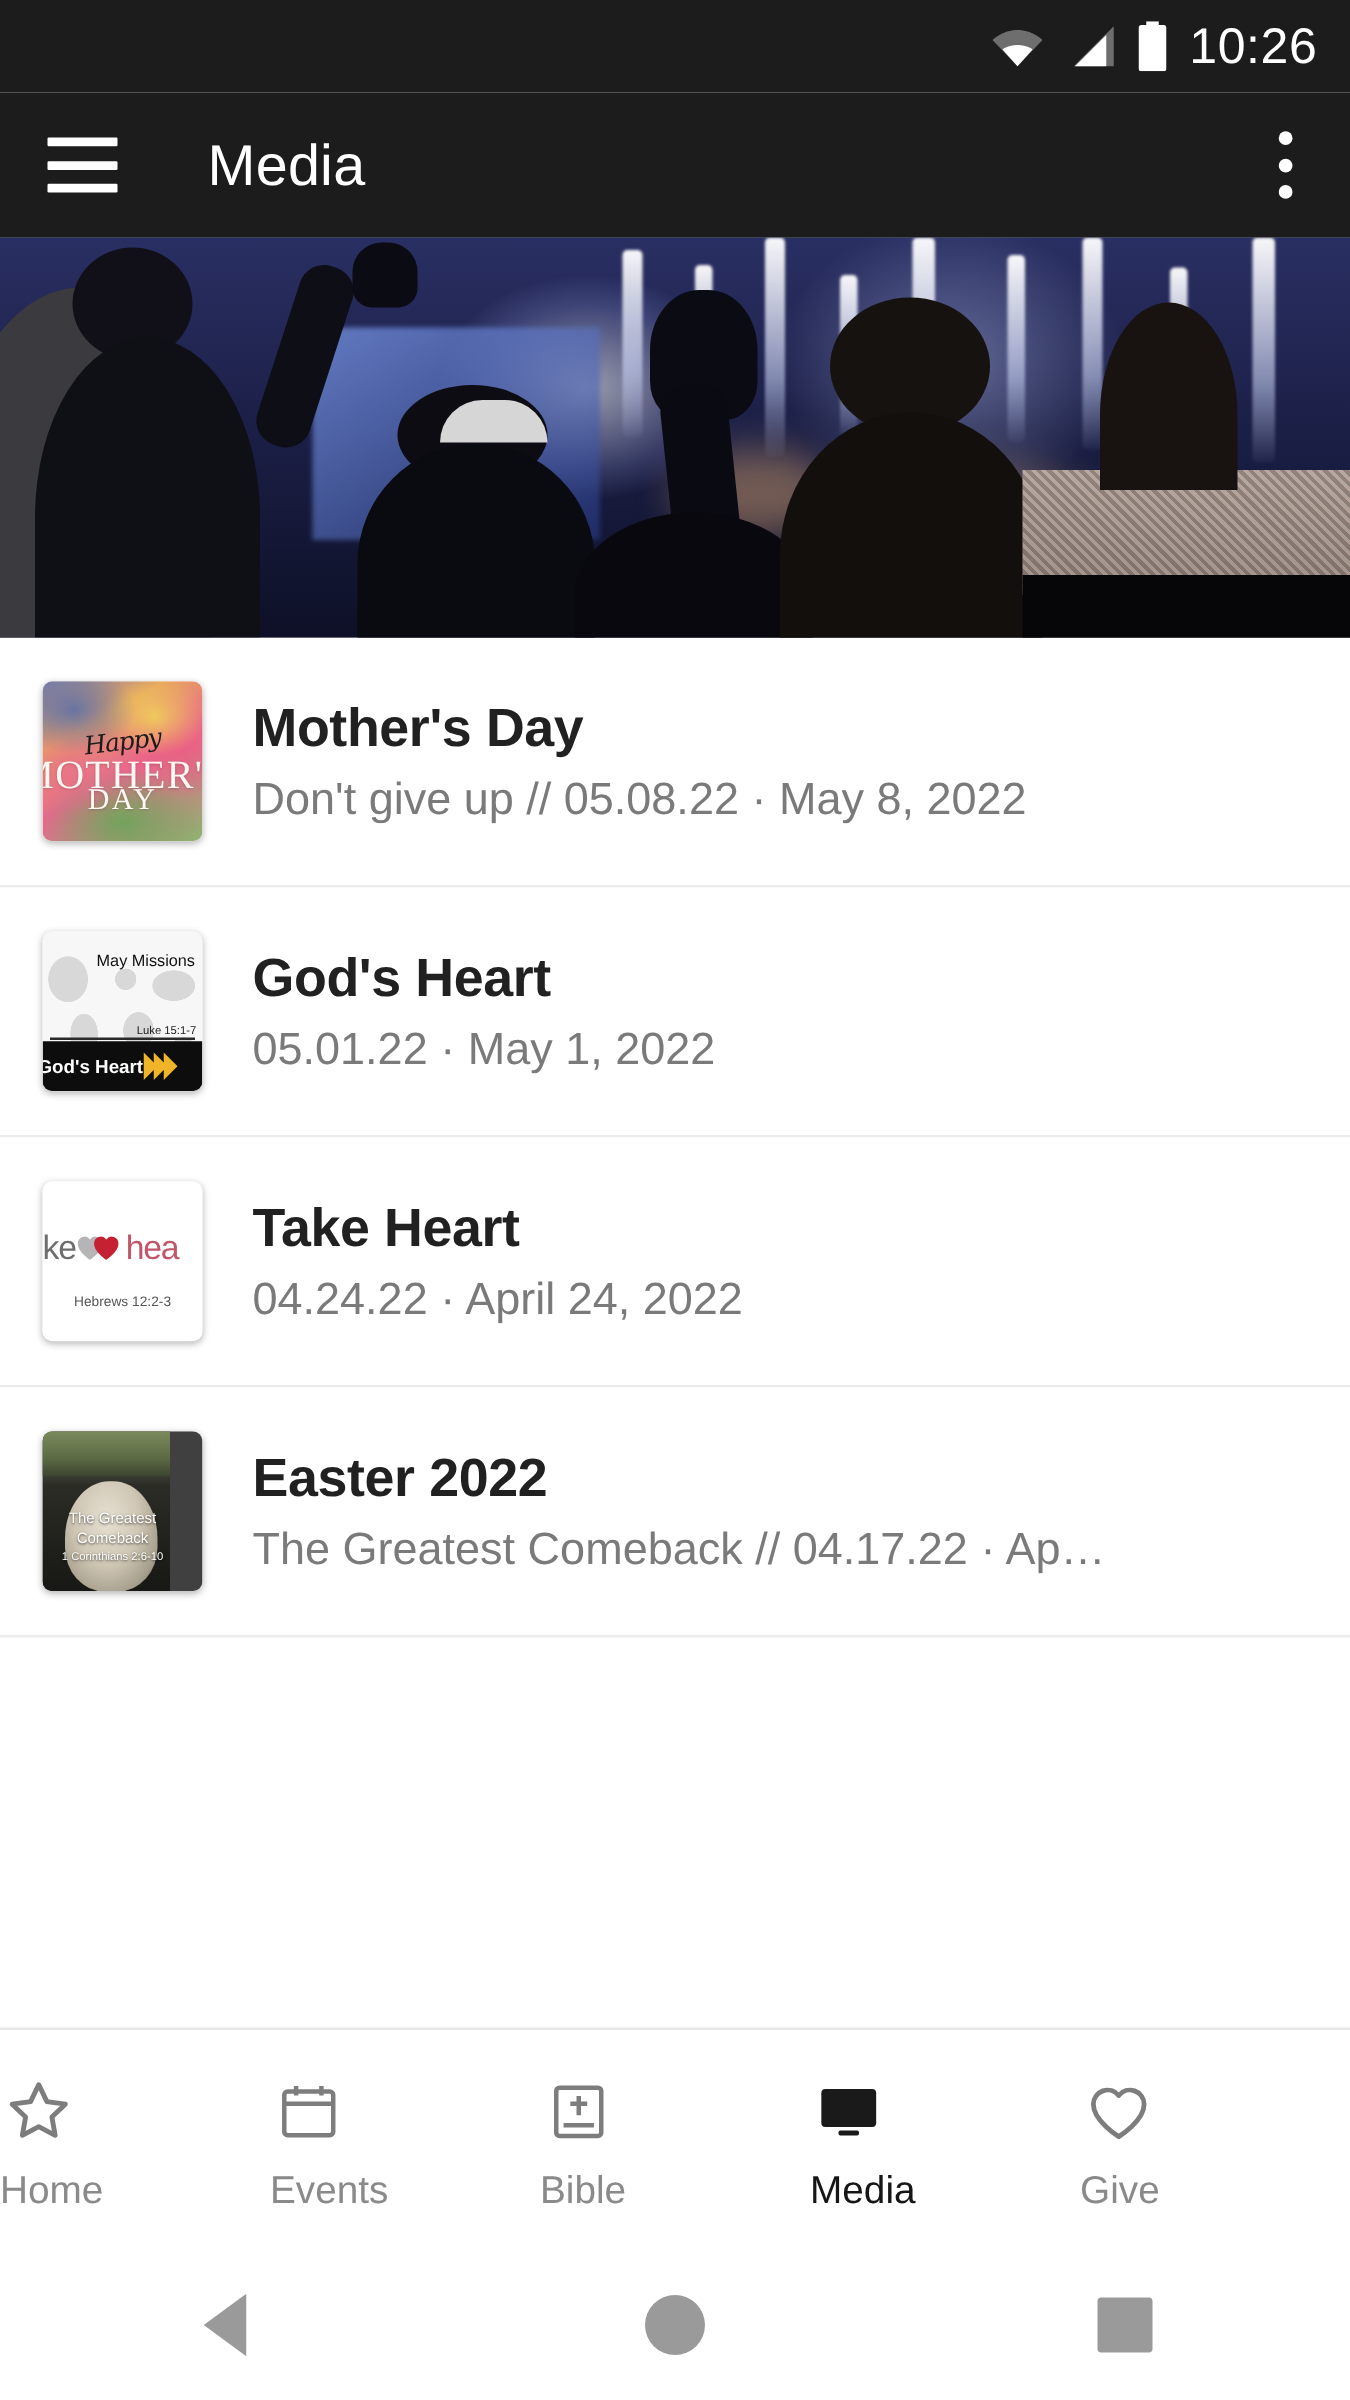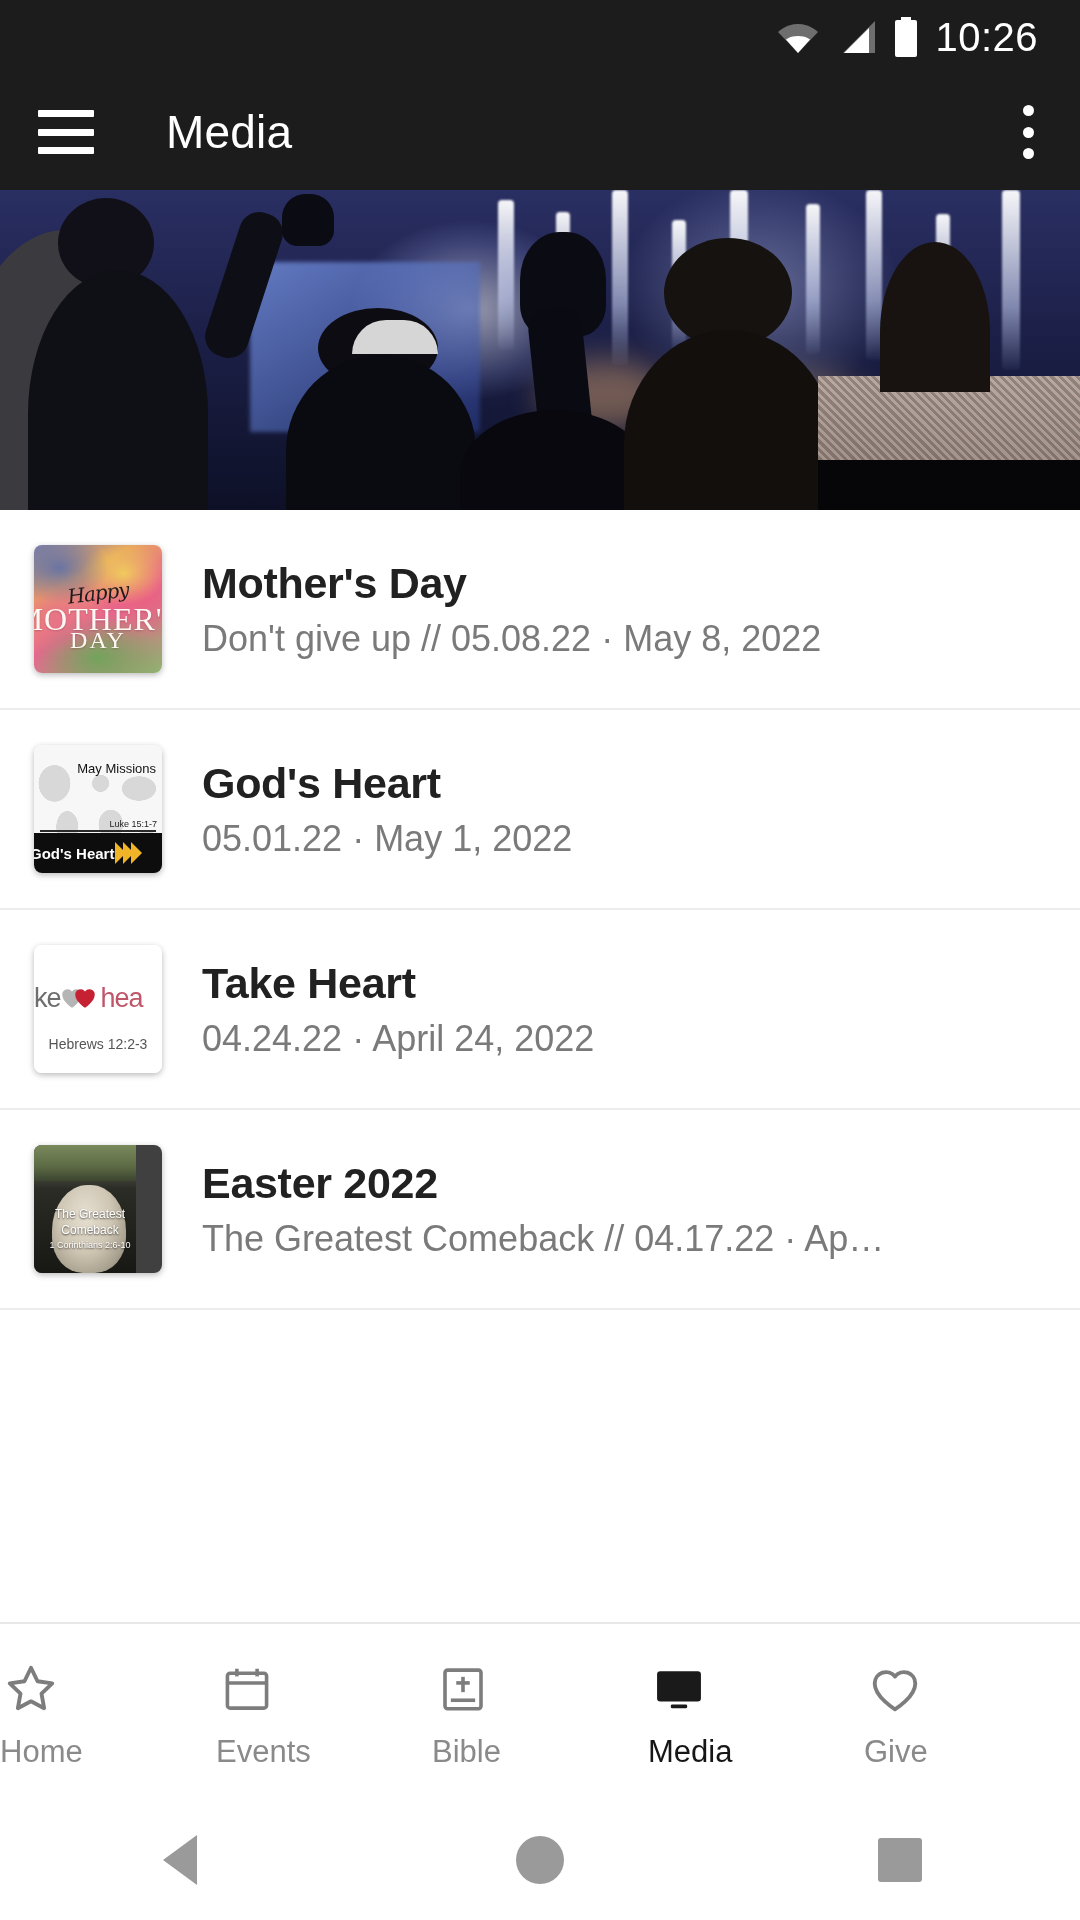--- a/index.html
+++ b/index.html
@@ -21,21 +21,21 @@
     background: #ffffff;
   }
 
   
   .status-bar {
     height: 74px;
     background: #1c1c1c;
     display: flex;
     align-items: center;
     justify-content: flex-end;
-    padding-right: 42px;
+    padding-right: 26px;
     gap: 16px;
     flex: 0 0 auto;
   }
   .status-icons { display: flex; align-items: center; gap: 16px; }
   .wifi-icon { width: 42px; height: 34px; position: relative; }
   .wifi-icon svg { display: block; }
   .signal-icon { width: 42px; height: 34px; }
   .battery-icon { width: 26px; height: 40px; }
   .status-time {
     color: #ffffff;
@@ -251,21 +251,21 @@
   .th-hea { color: #c0566a; letter-spacing: -1px; }
   .th-hearts { position: relative; width: 44px; height: 36px; margin: 0 -2px; }
   .th-hearts .hgray, .th-hearts .hred {
     position: absolute; top: 4px; width: 26px; height: 26px;
   }
   .th-hearts .hgray { left: 0; }
   .th-hearts .hred  { left: 13px; }
   .heart-shape { width: 100%; height: 100%; }
   .th-ref {
     position: absolute; left: 0; right: 0; top: 71%;
-    text-align: center; font-size: 14px; color: #555; white-space: nowrap;
+    text-align: center; font-size: 11px; color: #555; white-space: nowrap;
   }
 
   
   .thumb-easter { background: #404040; }
   .ea-rock {
     position: absolute; left: -6px; top: 0; width: 108px; height: 128px;
     background:
       linear-gradient(180deg, #6d7560 0%, #4f5544 18%, #2c2c26 34%, #171714 100%);
   }
   .ea-moss {

